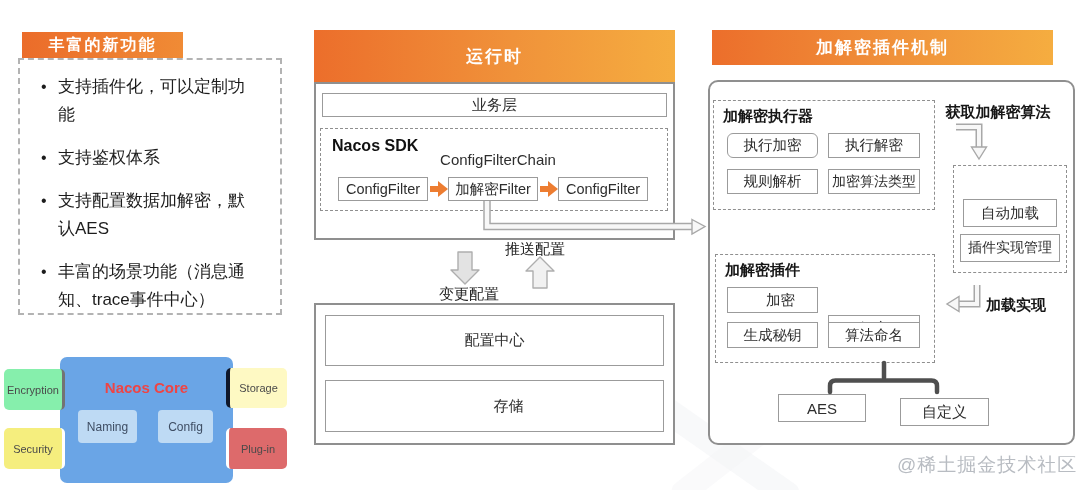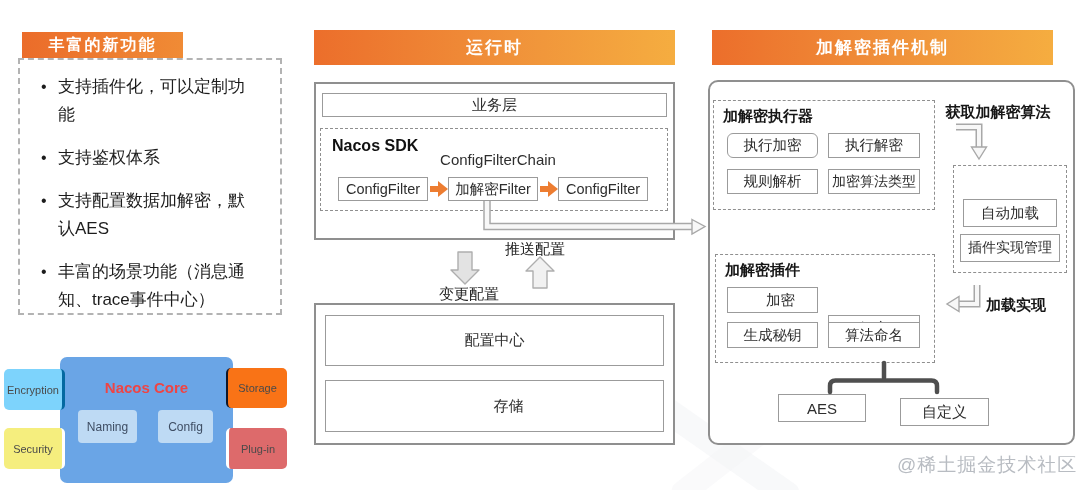--- a/index.html
+++ b/index.html
@@ -11,21 +11,21 @@
   .abs { position:absolute; }
 
   
   .banner {
     display:flex; align-items:center; justify-content:center;
     color:#fff; font-weight:700; letter-spacing:2px;
     background:linear-gradient(90deg,#ec6e2b 0%, #f0923a 55%, #f5ad40 100%);
   }
   #banner-left  { left:22px; top:32px; width:161px; height:26px; font-size:16px;
                   background:linear-gradient(90deg,#eb6c2a,#f08b35); }
-  #banner-runtime { left:314px; top:30px; width:361px; height:35px; font-size:17px; }
+  #banner-runtime { left:314px; top:30px; width:361px; height:53px; font-size:17px; }
   #banner-plugin  { left:712px; top:30px; width:341px; height:35px; font-size:17px; }
 
   
   #left-dashed {
     left:18px; top:58px; width:264px; height:257px;
     border:2px dashed #b3b3b3; background:#fff;
     padding:13px 14px 0 14px;
   }
   .bullet-item { position:relative; padding-left:24px; width:232px;
     font-size:17px; line-height:28px; font-weight:500; color:#1c1c1c;
@@ -39,25 +39,25 @@
     background:#6aa5e6; border-radius:7px; }
   #core-title { left:60px; top:379px; width:173px; text-align:center;
     font-size:15px; font-weight:700; color:#ef4444; }
   .core-module { background:#bedaf4; border-radius:4px; display:flex;
     align-items:center; justify-content:center; font-size:12px; color:#3e4d63; }
   #module-naming { left:78px; top:410px; width:59px; height:33px; }
   #module-config { left:158px; top:410px; width:55px; height:33px; }
   .side-tab { display:flex; align-items:center; justify-content:center;
     font-size:11px; color:#4a4a4a; border-radius:5px; }
   #tab-encryption { left:4px;  top:369px; width:61px; height:41px;
-    background:#7dd3fc; border-right:3px solid #0369a1; }
+    background:#86efac; border-right:3px solid #737373; }
   #tab-security  { left:4px;  top:428px; width:61px; height:41px;
     background:#f5ee7e; border-right:3px solid #fff; }
   #tab-storage   { left:226px; top:368px; width:61px; height:40px;
-    background:#f97316; border-left:2px solid #0f172a;text-align:center; }
+    background:#fef9c3; border-left:4px solid #0f172a;text-align:center; }
   #tab-plugin    { left:226px; top:428px; width:61px; height:41px;
     background:#dd6a6b; border-left:3px solid #fff; }
 
   
   .outer-box { border:2px solid #8f8f8f; background:#fff; }
   .thin-box  { border:1px solid #9b9b9b; background:#fff; display:flex;
     align-items:center; justify-content:center; font-size:15px; color:#2e2e2e; }
   .dashed-box { border:1px dashed #8f8f8f; background:#fff; }
   .sec-title { font-size:15px; font-weight:700; color:#161616; }
 

